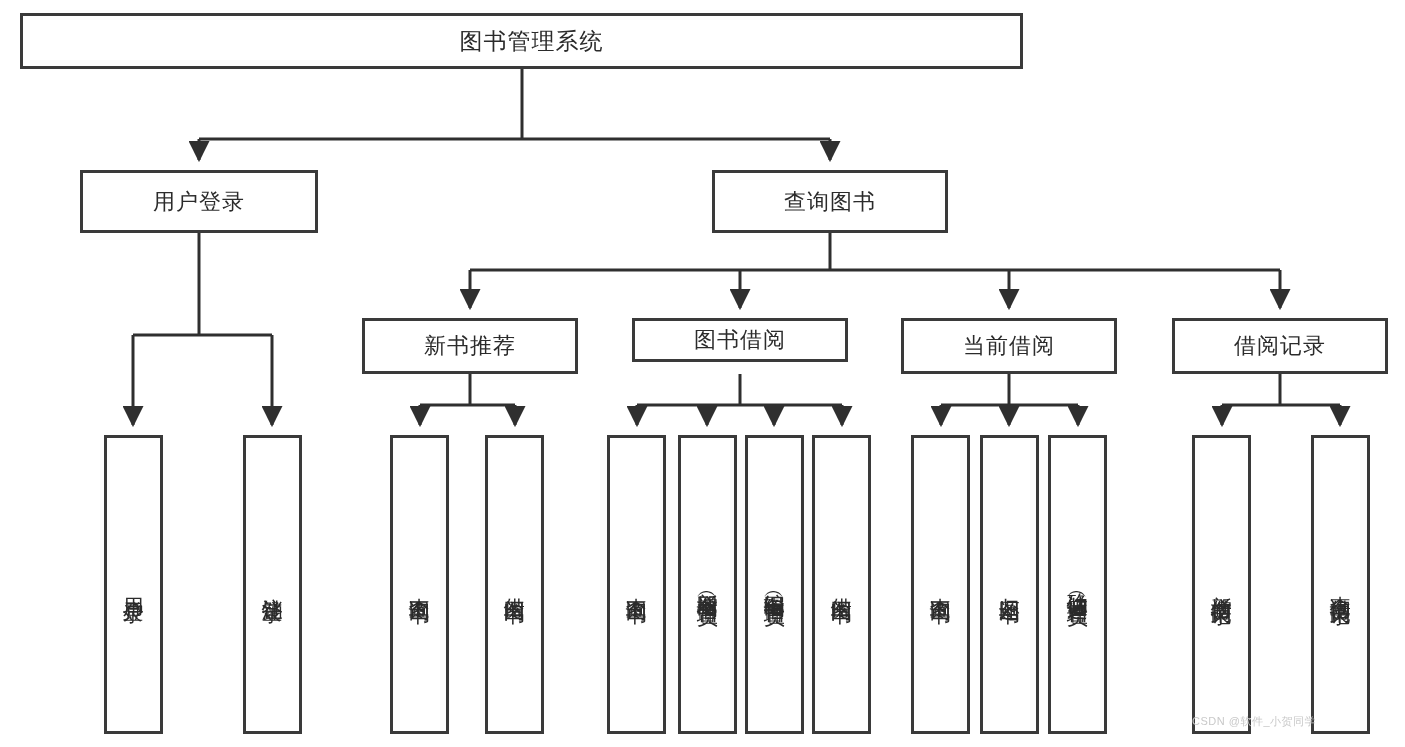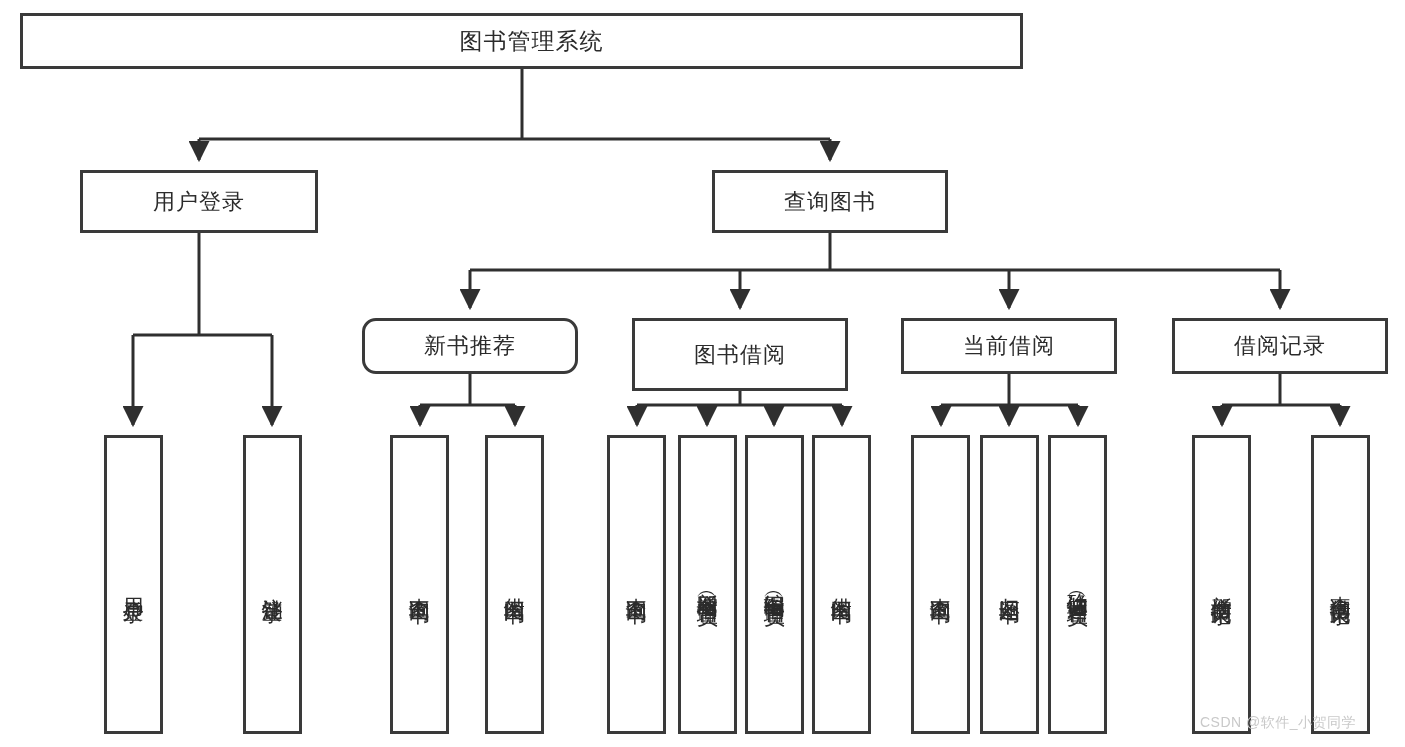--- a/index.html
+++ b/index.html
@@ -53,24 +53,23 @@
     letter-spacing: 2px;
     text-align: center;
     white-space: nowrap;
   }
   .node.root .label {
     font-size: 23px;
   }
   .watermark {
     position: absolute;
     color: #c9c9c9;
-    font-size: 14px;
+    font-size: 11px;
     letter-spacing: 0.5px;
     white-space: nowrap;
-    padding-left: 8px;
   }
 </style>
 </head>
 <body>
 
 <div id="stage">
 
   <svg id="wires" viewBox="0 0 1405 747" width="1405" height="747" xmlns="http://www.w3.org/2000/svg">
     <defs>
       <marker id="arw" viewBox="0 0 10 10" refX="9" refY="5" markerWidth="7" markerHeight="7" orient="auto-start-reverse">
@@ -125,24 +124,24 @@
     <span class="label">图书管理系统</span>
   </div>
 
   <div class="node horiz" style="left:80px; top:170px; width:238px; height:63px;">
     <span class="label">用户登录</span>
   </div>
   <div class="node horiz" style="left:712px; top:170px; width:236px; height:63px;">
     <span class="label">查询图书</span>
   </div>
 
-  <div class="node horiz" style="left:362px; top:318px; width:216px; height:56px;border-radius:14px;">
+  <div class="node horiz" style="left:362px; top:318px; width:216px; height:56px;">
     <span class="label">新书推荐</span>
   </div>
-  <div class="node horiz" style="left:632px; top:318px; width:216px; height:73px;text-align:right;">
+  <div class="node horiz" style="left:632px; top:318px; width:216px; height:44px;text-align:right;">
     <span class="label">图书借阅</span>
   </div>
   <div class="node horiz" style="left:901px; top:318px; width:216px; height:56px;">
     <span class="label">当前借阅</span>
   </div>
   <div class="node horiz" style="left:1172px; top:318px; width:216px; height:56px;text-align:right;">
     <span class="label">借阅记录</span>
   </div>
 
   <div class="node vert" style="left:104px; top:435px; width:59px; height:299px;">

